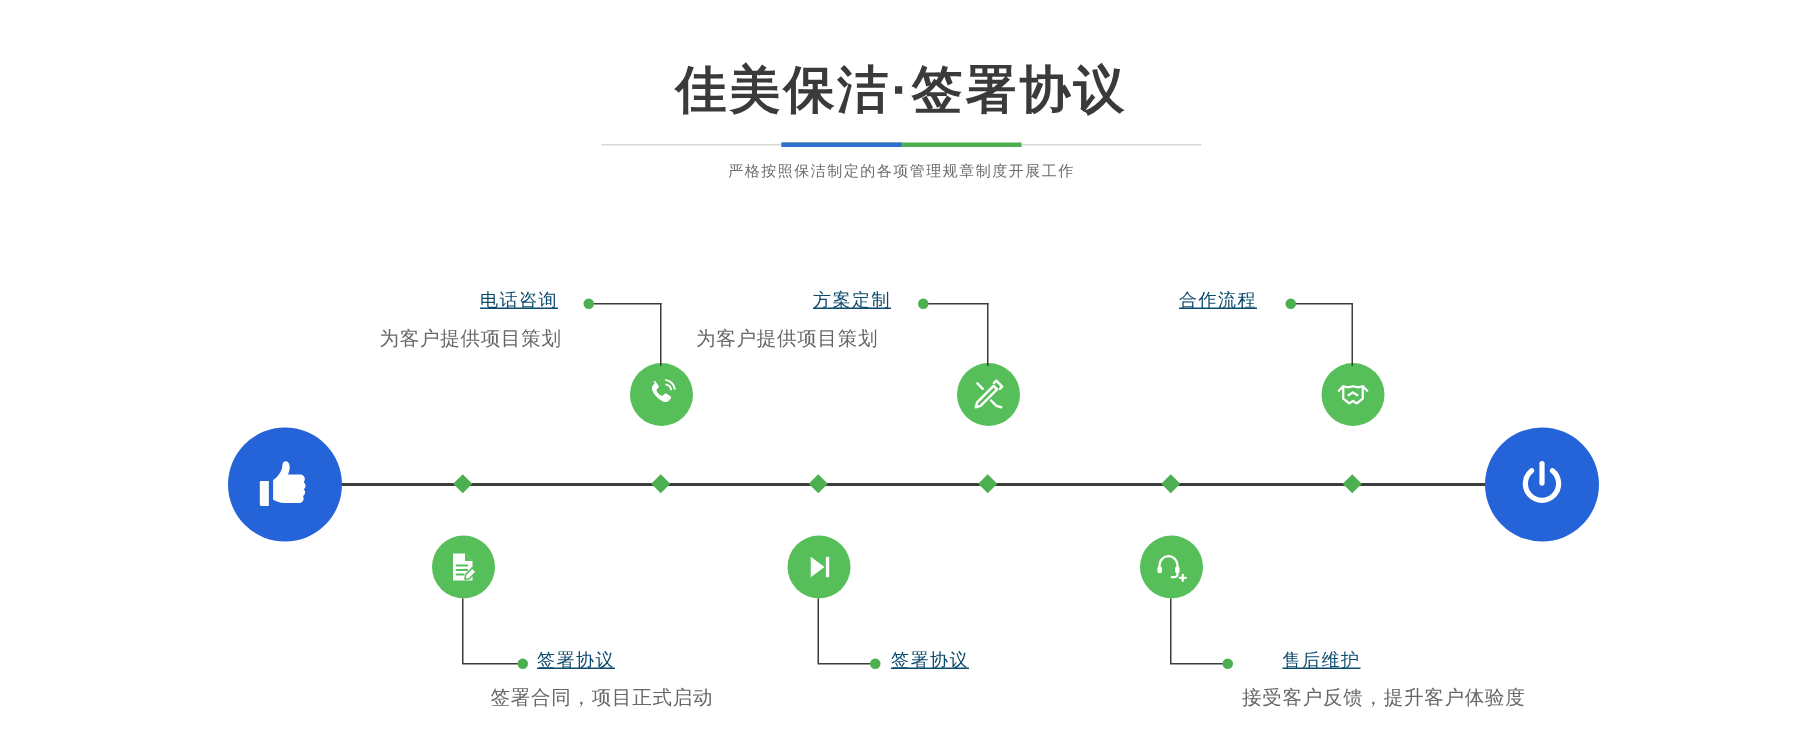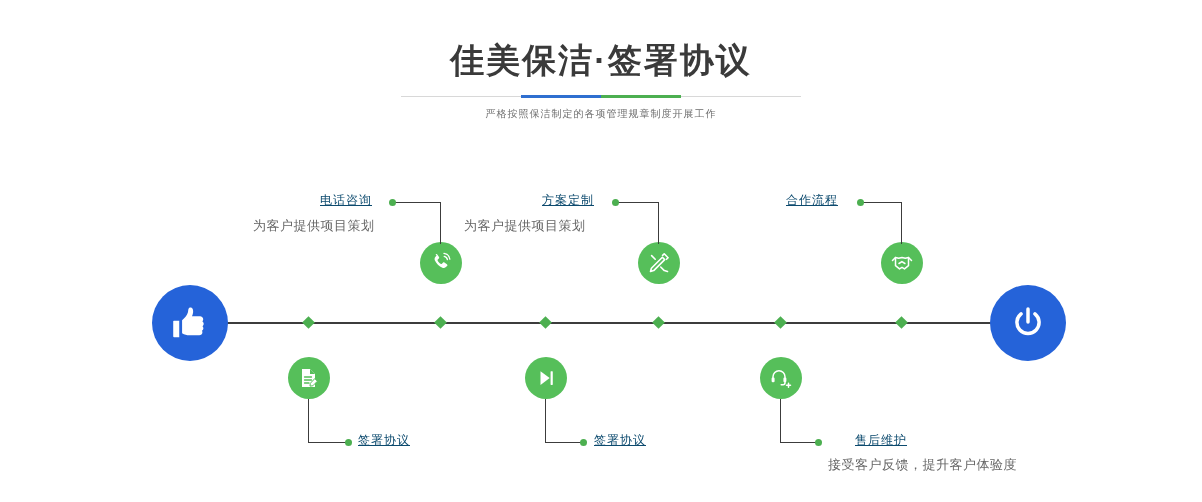--- a/index.html
+++ b/index.html
@@ -213,20 +213,21 @@
         <path d="M13 3v5h5" fill="#56bf5a"></path>
         <path d="M7.5 11h7M7.5 14h7M7.5 17h4.5" stroke="#56bf5a" stroke-width="1.3" stroke-linecap="round"></path>
         <path d="M17.8 12.6l2.6 2.6-4.6 4.6-2.8.3.3-2.8z" fill="#ffffff" stroke="#56bf5a" stroke-width="1"></path>
       </svg>
     </span>
   </div>
   <div class="vline" style="left:308px; top:399px; height:43px;"></div>
   <div class="hline" style="left:308px; top:442px; width:40px;"></div>
   <div class="dot" style="left:345px; top:439px;"></div>
   <div class="step-title" style="left:358px; top:432px;">签署协议</div>
+  <div class="step-desc" style="left:327px; top:456px;">签署合同，项目正式启动</div>
 
   <div class="diamond" style="left:654px;"></div>
   <div class="badge" style="left:638px; top:242px;">
     <span>
       <svg width="24" height="24" viewBox="0 0 24 24" fill="none" stroke="#ffffff" stroke-width="1.6" stroke-linecap="round" stroke-linejoin="round">
         <path d="M3.5 20.5l3.2-.9 11-11-2.3-2.3-11 11z"></path>
         <path d="M15.6 4.4l1.6-1.6 3.9 3.9-1.6 1.6"></path>
         <path d="M20.5 20.5l-3.2-.9-3.6-3.6"></path>
         <path d="M4.6 4.6l3.6 3.6"></path>
       </svg>

